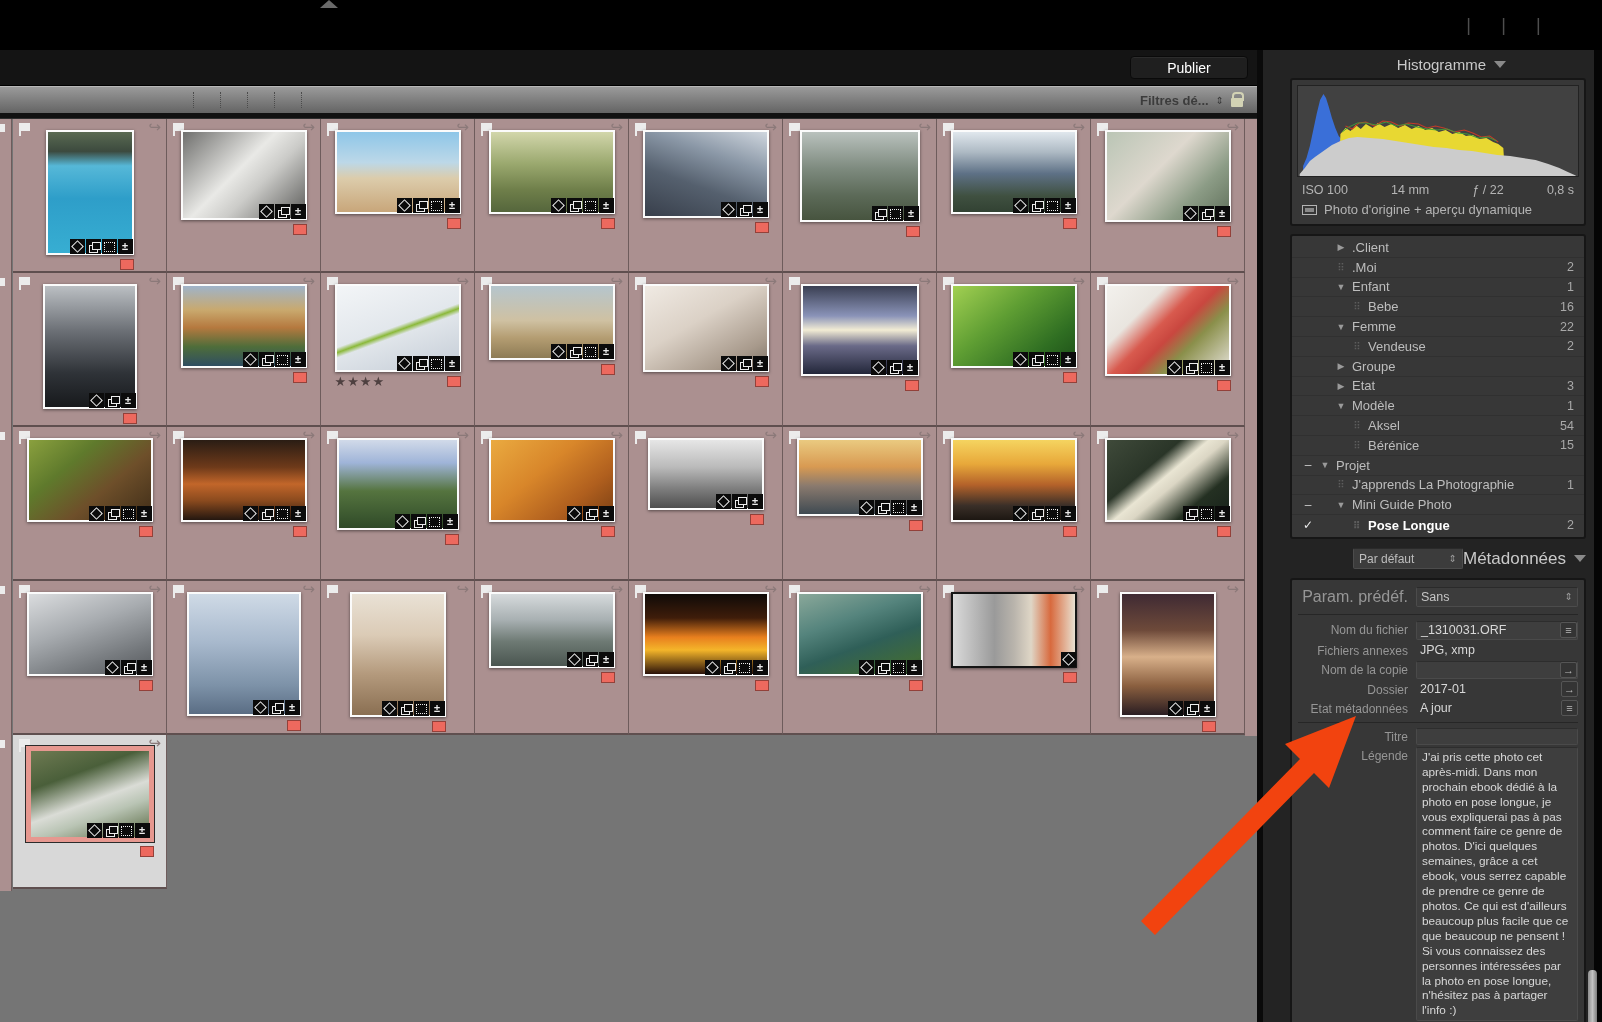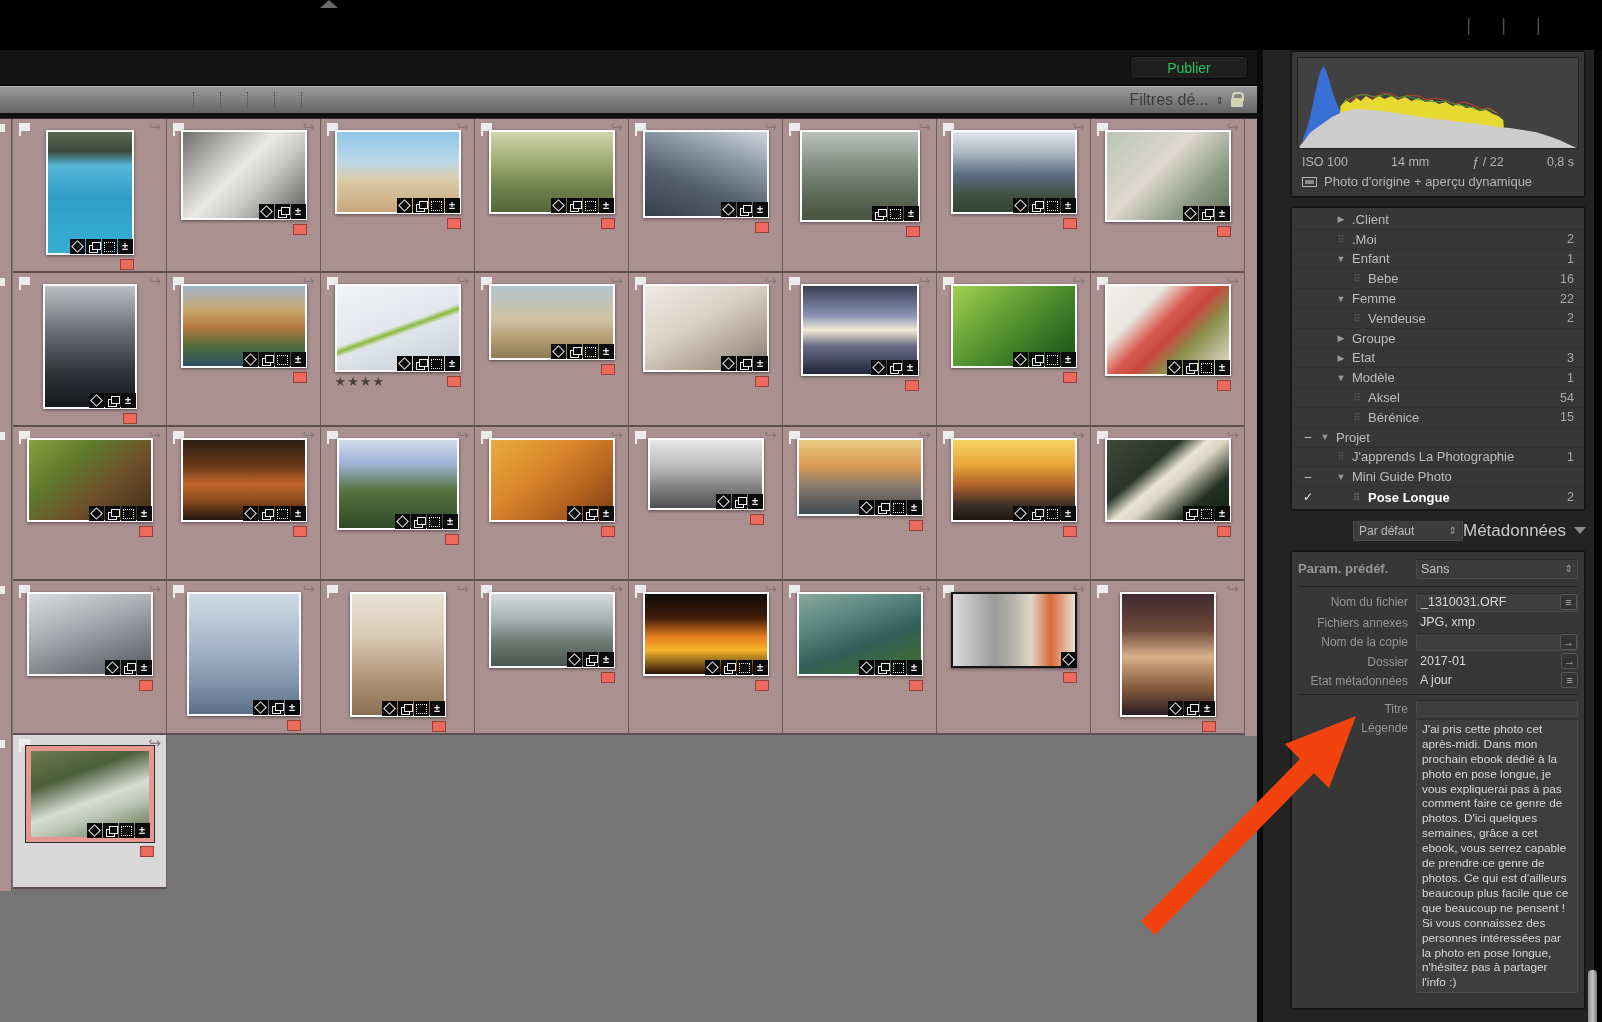--- a/index.html
+++ b/index.html
@@ -14,30 +14,30 @@
   .mod{color:#9b9b9b;font-size:20px;font-weight:bold;letter-spacing:.2px;cursor:default;}
   .mod.active{color:#fdfdfd;}
   .mod+.mod::before{content:'|';color:#4e4e4e;font-weight:normal;margin:0 15px;font-size:18px;vertical-align:1px;}
 
   .mainrow{display:flex;height:972px;}
   .main{position:relative;width:1257px;height:972px;background:#757575;}
   .side{position:relative;width:345px;height:972px;background:#232323;border-left:6px solid #0a0a0a;overflow:hidden;}
 
   
   .pubrow{position:relative;height:36px;background:#141414;border-bottom:1px solid #000;}
-  .publish-btn{position:absolute;right:9px;top:6px;width:118px;height:23px;background:#1f1f1f;border:1px solid #0a0a0a;border-radius:4px;color:#22c55e;font-size:14px;display:flex;align-items:center;justify-content:center;box-shadow:inset 0 1px 0 #2c2c2c;}
+  .publish-btn{position:absolute;right:9px;top:6px;width:118px;height:23px;background:#1f1f1f;border:1px solid #0a0a0a;border-radius:4px;color:#ffffff;font-size:14px;display:flex;align-items:center;justify-content:center;box-shadow:inset 0 1px 0 #2c2c2c;}
 
   
   .filterbar{position:relative;height:27px;background:linear-gradient(#9a9a9a,#646464);border-top:1px solid #b8b8b8;display:flex;align-items:center;}
   .fitems{display:flex;align-items:center;margin-left:193px;height:100%;}
   .fitem{padding:0 13px;color:#414141;font-size:12.5px;border-left:1px dotted #4b4b4b;height:16px;display:flex;align-items:center;cursor:default;}
   .fitem.active{color:#fff;font-weight:bold;text-shadow:0 1px 1px rgba(0,0,0,.4);}
   .fend{border-left:1px dotted #4b4b4b;height:16px;}
   .fright{position:absolute;right:14px;top:0;height:100%;display:flex;align-items:center;gap:7px;}
-  .flabel{color:#3c3c3c;font-size:16px;}
+  .flabel{color:#3c3c3c;font-size:13px;font-weight:bold;}
   .fud{color:#3c3c3c;font-size:10px;}
   .lock{width:12px;height:9px;background:#d2d2b4;border-radius:1px;position:relative;margin-top:4px;}
   .lock::before{content:'';position:absolute;left:1px;top:-6px;width:8px;height:7px;border:2px solid #d2d2b4;border-bottom:none;border-radius:4px 4px 0 0;}
   .filtergap{height:6px;background:#111;border-bottom:1px solid #2e2e2e;}
 
   
   .countbar{height:24px;background:linear-gradient(#525252,#3e3e3e);border-bottom:1px solid #1b1b1b;display:flex;align-items:center;justify-content:flex-end;padding-right:16px;color:#cdcdcd;font-size:12.5px;}
 
   
   .gridarea{position:relative;height:878px;background:#757575;overflow:hidden;}
@@ -90,21 +90,21 @@
   .disc.dots::before{content:'⠿';color:#5d5d5d;font-size:10px;}
   .kwlabel{margin-left:4px;flex:1;white-space:nowrap;overflow:hidden;}
   .kwcount{color:#a8a8a8;font-size:12.5px;font-weight:normal;}
 
   .preset-row{display:flex;align-items:center;justify-content:flex-end;margin:7px 16px 6px 27px;height:26px;}
   .preset-box{width:110px;height:21px;background:#3c3c3c;border:1px solid #4c4c4c;border-top-color:#2a2a2a;border-radius:2px;display:flex;align-items:center;justify-content:space-between;padding:0 5px;color:#bdbdbd;font-size:12px;}
   .mdtitle{display:flex;align-items:center;gap:8px;color:#c9c9c9;font-size:17px;}
 
   .metaframe{padding:4px 6px 6px 6px;height:460px;overflow:hidden;}
   .param-row{display:flex;align-items:center;margin:3px 0 6px 0;padding-bottom:7px;border-bottom:1px solid #262626;}
-  .param-label{width:118px;text-align:left;color:#969696;font-size:13px;padding-right:8px;flex:none;font-weight:bold;}
+  .param-label{width:118px;text-align:right;color:#969696;font-size:16px;padding-right:8px;flex:none;}
   .param-box{flex:1;height:20px;background:#3c3c3c;border:1px solid #4c4c4c;border-top-color:#2a2a2a;border-radius:2px;display:flex;align-items:center;justify-content:space-between;padding:0 4px;color:#c4c4c4;font-size:12.5px;}
   .udglyph{color:#9a9a9a;font-size:10px;}
 
   .mrow{display:flex;align-items:flex-start;margin-bottom:2px;font-size:12.5px;}
   .mrow.sep-below{border-bottom:1px solid #262626;padding-bottom:5px;margin-bottom:5px;}
   .mlabel{width:118px;text-align:right;color:#969696;padding-right:8px;flex:none;padding-top:2px;font-size:12px;}
   .mval{flex:1;display:flex;align-items:flex-start;min-height:17px;color:#d8d8d8;}
   .mtext{flex:1;padding:1px 4px;line-height:15px;white-space:pre-wrap;min-height:15px;}
   .boxed .mval{background:#3e3e3e;border:1px solid #4a4a4a;border-top-color:#2d2d2d;border-radius:2px;gap:16px;}
   .caption .mval{background:#3e3e3e;border:1px solid #4a4a4a;border-top-color:#2d2d2d;border-radius:2px;min-height:208px;}
@@ -748,20 +748,24 @@
                   <span class="rlabel"></span>
                 </div>
               </div>
             </div>
           </div>
       </div>
     </div>
 
     <div class="side">
 
+      <div class="ph-row">
+        <span>Histogramme</span>
+        <span class="tri-down"></span>
+      </div>
 
       <div class="frame">
         <div class="histo-plot">
           <svg width="100%" height="100%" viewBox="0 0 330 90" preserveAspectRatio="none">
             <path fill="#3a6fd8" d="M6,90 L6,80 L10,72 L14,60 L18,44 L22,28 L26,14 L30,8 L33,12 L36,20 L40,32 L44,42 L48,50 L54,56 L60,60 L66,62 L72,64 L72,90 Z"></path>
             <path fill="#c94cb0" d="M40,90 L44,58 L52,54 L60,58 L68,62 L76,64 L82,66 L84,90 Z"></path>
             <path fill="#e8d832" d="M48,90 L50,48 L56,42 L62,45 L68,39 L74,43 L80,38 L88,42 L94,37 L102,41 L110,38 L118,42 L126,39 L134,43 L142,40 L150,44 L158,42 L166,46 L174,44 L182,48 L190,46 L198,50 L206,49 L214,53 L222,52 L230,56 L236,58 L242,62 L244,90 Z"></path>
             <polyline fill="none" stroke="#c43a28" stroke-width="1.2" points="56,40 64,43 72,37 80,36 90,40 100,35 110,36 120,40 130,37 142,38 152,42 162,40 172,42 184,46 196,44 206,47 216,51 226,50 236,56"></polyline>
             <polyline fill="none" stroke="#3f9e3a" stroke-width="1" points="52,46 60,41 70,37 80,37 92,39 104,36 116,40 128,38 140,41 152,43 164,44 176,43 188,47 200,48 212,52 224,51 234,55"></polyline>
             <path fill="#cccccc" d="M2,90 L2,88 L8,82 L14,75 L20,71 L30,65 L40,59 L50,55 L60,52 L70,51 L85,52 L100,53 L115,55 L130,57 L145,59 L160,61 L175,62 L190,64 L205,65 L220,67 L235,69 L250,70 L265,72 L280,74 L295,78 L308,82 L318,86 L326,89 L328,90 Z"></path>

